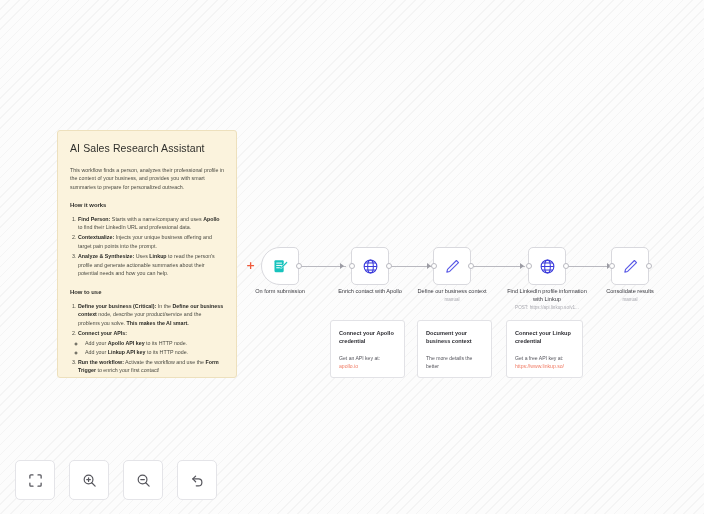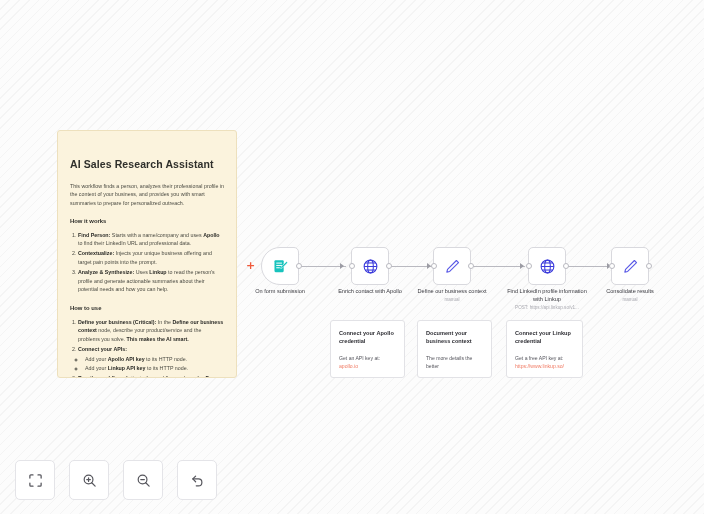--- a/index.html
+++ b/index.html
@@ -39,23 +39,23 @@
     background: #fbf3dd;
     border: 1px solid #ede0bd;
     border-radius: 3px;
     box-sizing: border-box;
     padding: 11px 12px 10px 12px;
     overflow: hidden;
     color: #3b3b36;
   }
   #main-note .note-title {
     font-size: 10.5px;
-    font-weight: bold;
+    font-weight: normal;
     line-height: 1.2;
-    margin: 16px 0 11px 0;
+    margin: 0 0 11px 0;
     color: #2f2f2b;
     letter-spacing: .1px;
   }
   #main-note p.note-para {
     font-size: 5.3px;
     line-height: 1.65;
     margin: 0 0 10px 0;
     color: #4a4a42;
   }
   #main-note h3.note-h {

